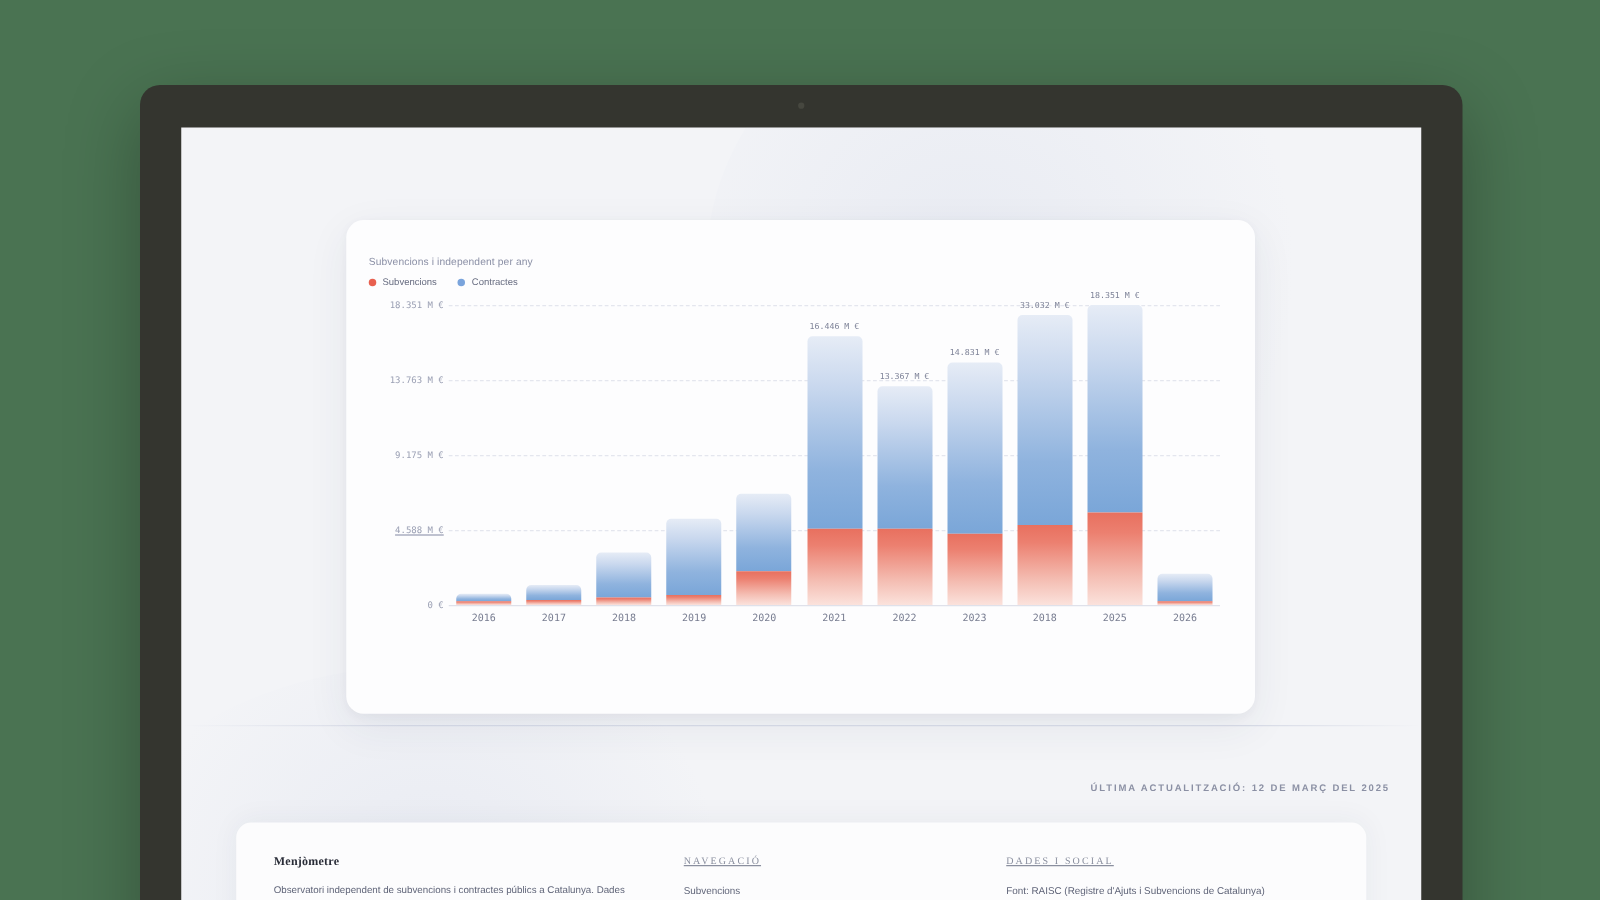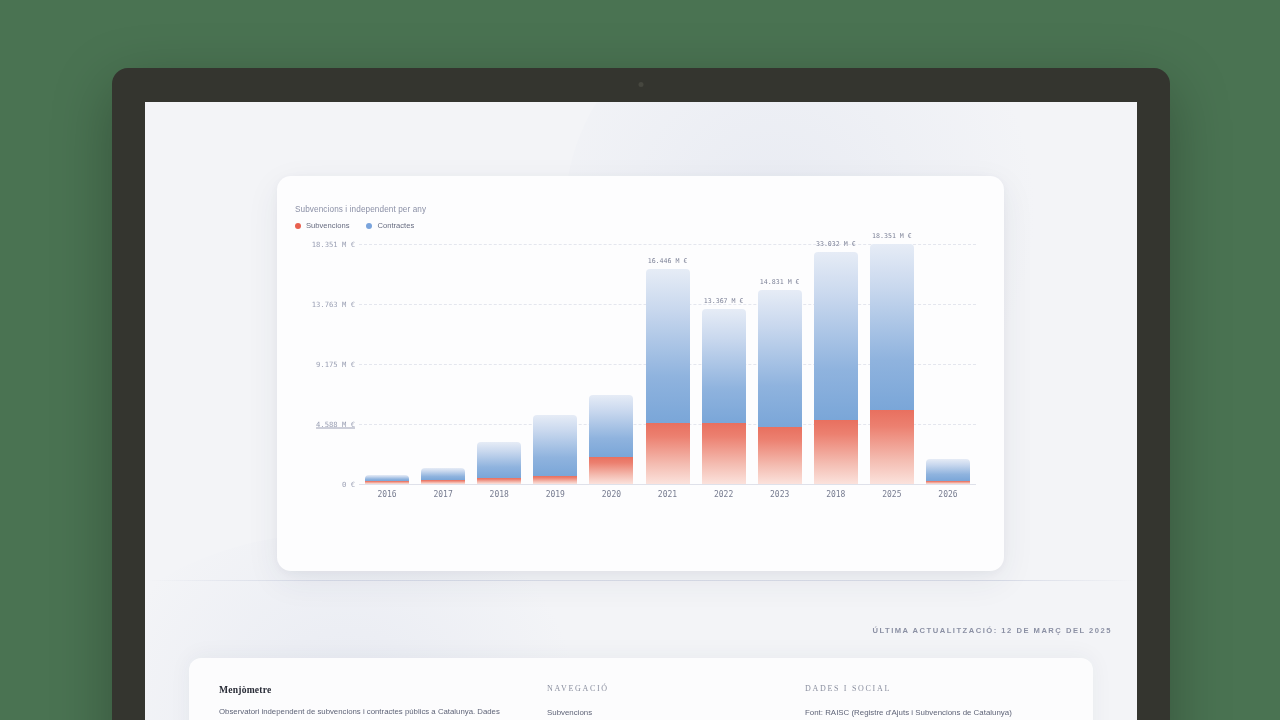--- a/index.html
+++ b/index.html
@@ -167,21 +167,21 @@
     font-weight: 700; font-size: 9.6px; color: #2a2d38;
     letter-spacing: .2px;
   }
   .about-text {
     margin-top: 11px;
     font-size: 7.8px; line-height: 1.62; color: #5f6478;
   }
   .fhead {
     font-family: "Liberation Serif", serif;
     font-size: 8px; letter-spacing: 1.7px;
-    color: #8a8f9f; text-transform: uppercase;
+    color: #8a8f9f; text-transform: uppercase; text-decoration: underline;
   }
   .flist { margin-top: 12px; list-style: none; }
   .flist li {
     font-size: 7.9px; color: #5f6478; line-height: 1.95;
   }
 </style>
 </head>
 <body>
 
 <div class="laptop">

